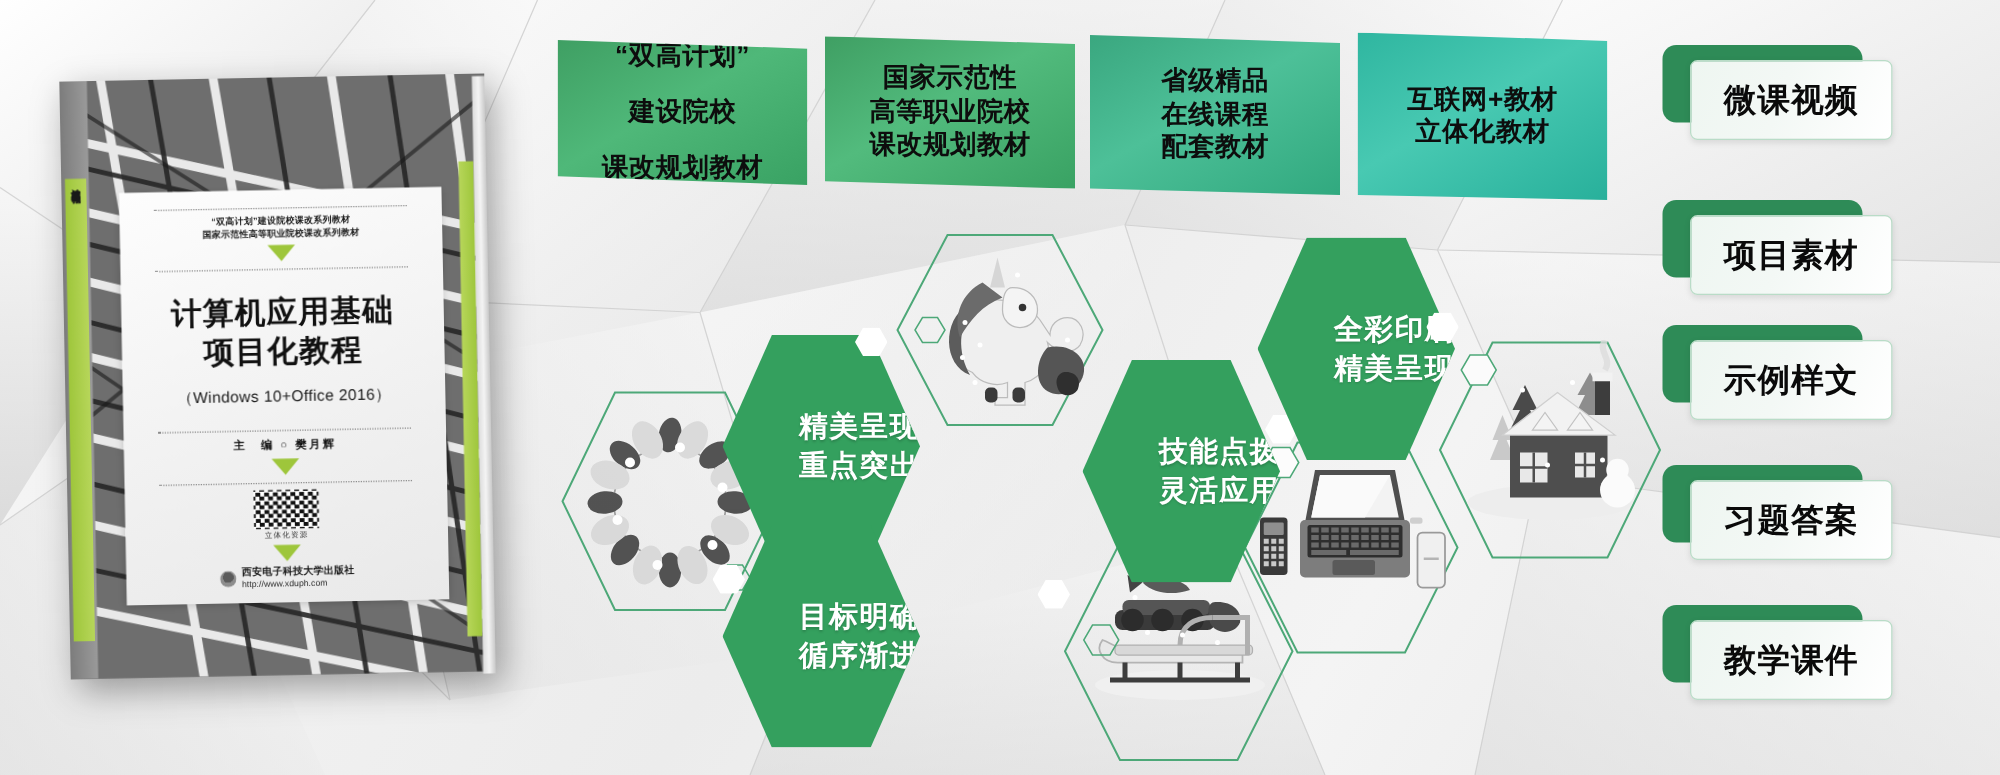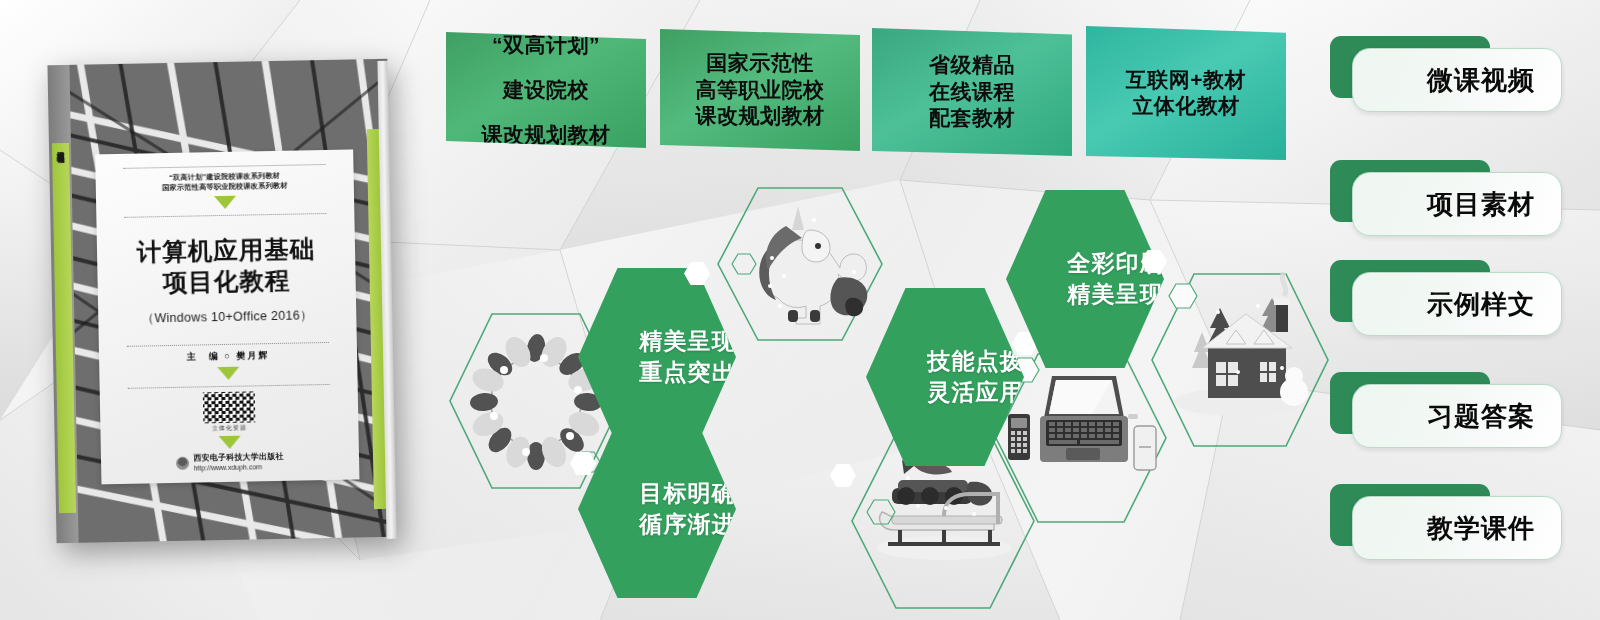--- a/index.html
+++ b/index.html
@@ -70,24 +70,24 @@
   .hexdot{position:absolute;width:26px;height:23px;
        clip-path:polygon(25% 0%,75% 0%,100% 50%,75% 100%,25% 100%,0% 50%);
        background:#ffffff;}
   .hexout{position:absolute;}
   .hexout svg{display:block;}
 
   
   .sidecard{position:absolute;width:182px;height:74px;}
   .sc-shadow{position:absolute;left:0;top:0;width:160px;height:62px;border-radius:11px;
        background:#2e8b57;}
-  .sc-face{position:absolute;left:22px;top:12px;width:160px;height:62px;border-radius:18px;
+  .sc-face{position:absolute;left:22px;top:12px;width:160px;height:62px;border-radius:6px;
        background:linear-gradient(110deg,#eef6f1 0%,#f3f8f5 45%,#ffffff 100%);
        border:1px solid #b9dcc7;display:flex;align-items:center;justify-content:center;
-       box-shadow:0 2px 5px rgba(0,0,0,.10);padding-left:48px;}
+       box-shadow:0 2px 5px rgba(0,0,0,.10);}
   .sc-lbl{font-size:26px;font-weight:700;color:#0a0a0a;letter-spacing:1px;}
 </style>
 </head>
 <body>
 
 <div id="stage">
 
   <div class="bg"></div>
   <svg class="bg-svg" viewBox="0 0 1600 620">
     <defs>

